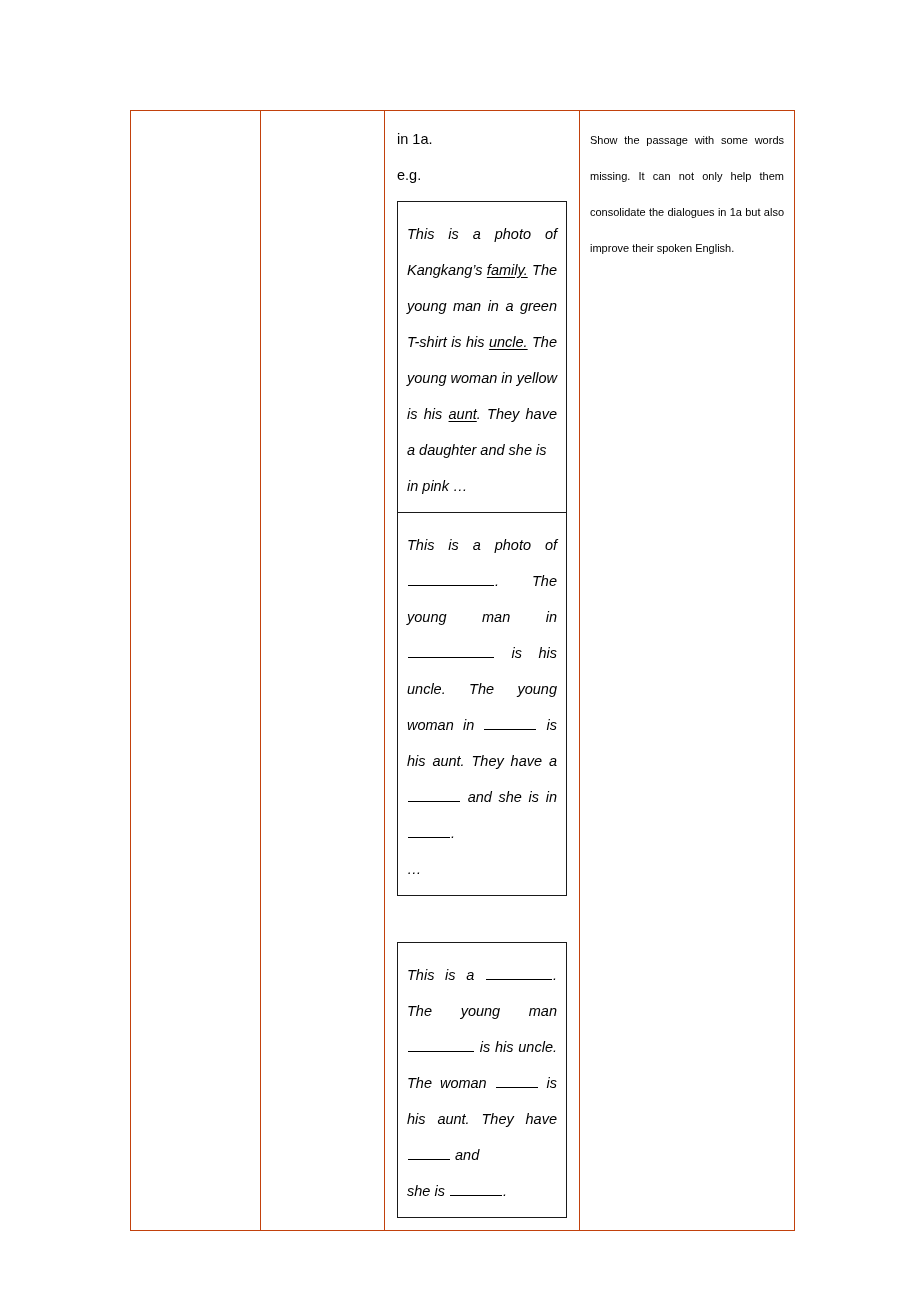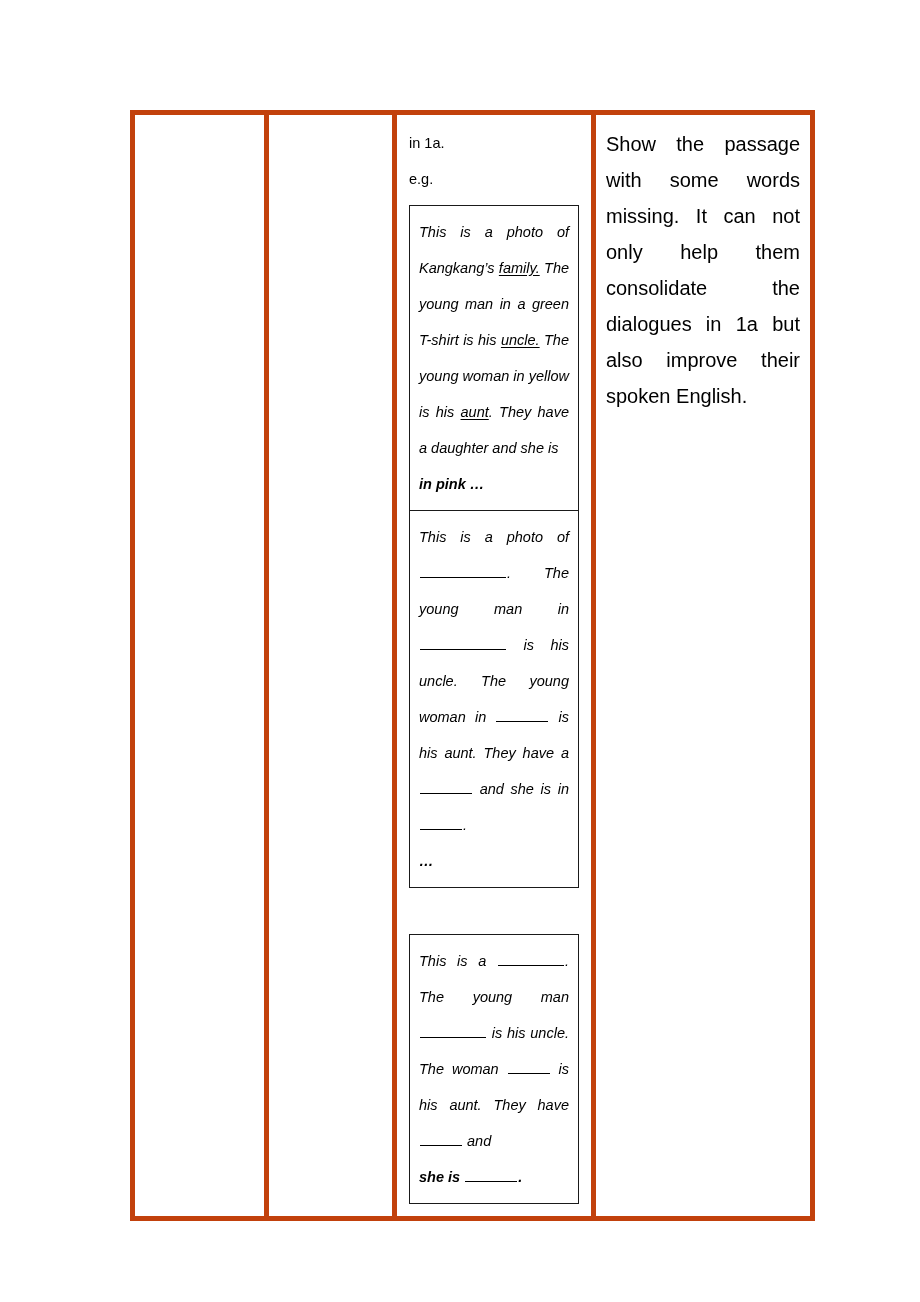--- a/index.html
+++ b/index.html
@@ -26,21 +26,21 @@
   
   .lesson-table {
     position: absolute;
     left: 130px;
     top: 110px;
     width: 660px;
     border-collapse: collapse;
     table-layout: fixed;
   }
   .lesson-table td {
-    border: 5px solid #c2410c;
+    border: 1px solid #c2410c;
     vertical-align: top;
     padding: 0;
   }
 
   .col-steps   { width: 129px; }
   .col-teacher { width: 123px; }
   .col-content { width: 194px; }
   .col-notes   { width: 214px; }
 
   .cell-inner {
@@ -52,50 +52,49 @@
 
   
   .plain-line {
     font-size: 14.5px;
     line-height: 36px;
     text-align: left;
     white-space: nowrap;
   }
 
   .notes-para {
-    font-size: 20px;
+    font-size: 11px;
     line-height: 36px;
     text-align: justify;
     text-align-last: left;
     hyphens: none;
   }
 
   
   .example-box {
     border: 1px solid #1a1a1a;
     box-sizing: border-box;
     margin: 0;
-    padding: 8px 9px 8px 9px;
+    padding: 14px 9px 8px 9px;
     background: #ffffff;
   }
   .example-box.first { margin-top: 8px; }
   .example-box.joined { border-top: none; }
   .example-box.gapped { margin-top: 46px; }
 
   .example-text {
     font-style: italic;
     font-size: 14.5px;
     line-height: 36px;
     text-align: justify;
     text-align-last: left;
   }
   .example-text .tail {
     display: block;
     text-align: right;
-    font-weight: bold;
   }
   .example-text u {
     text-decoration: underline;
     text-underline-offset: 2px;
   }
   .blank {
     display: inline-block;
     border-bottom: 1.4px solid #000;
     vertical-align: baseline;
     height: 0.95em;

